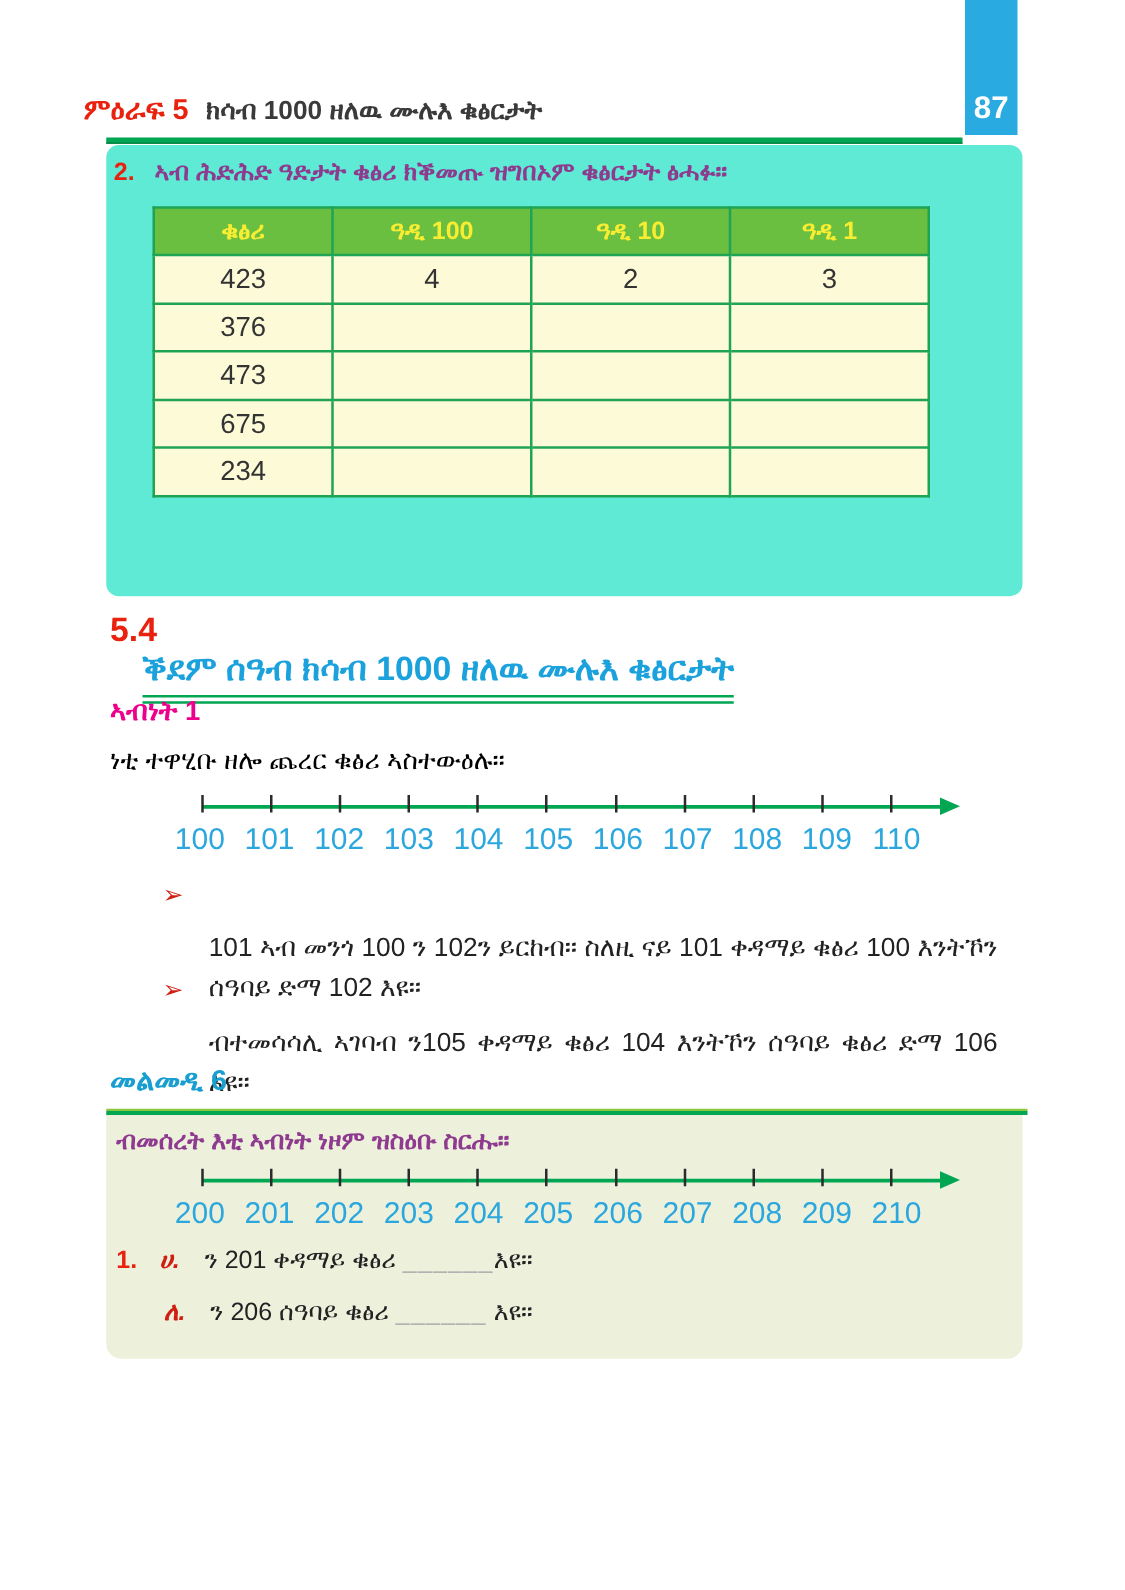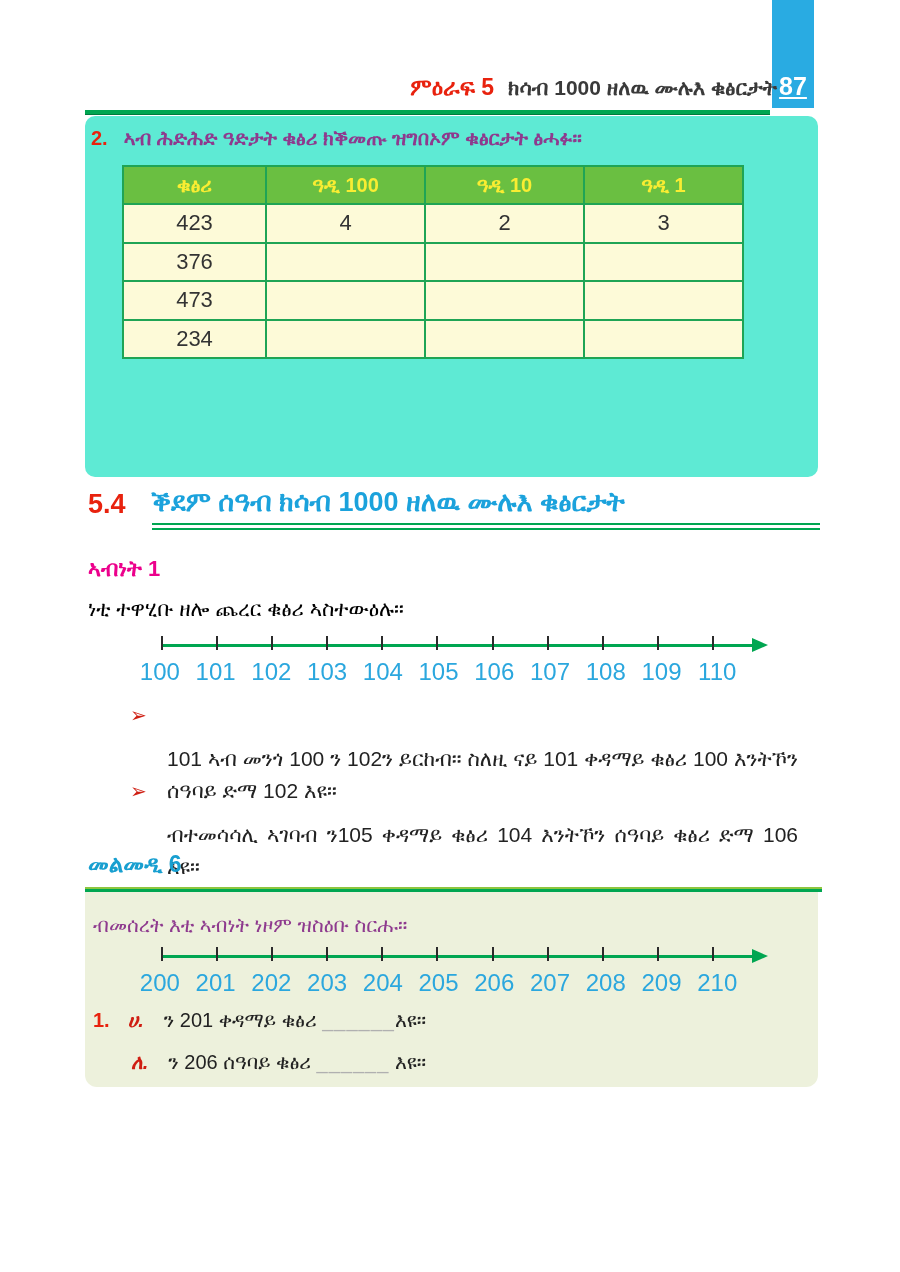--- a/index.html
+++ b/index.html
@@ -6,39 +6,39 @@
   body{
     width:900px;height:1272px;position:relative;overflow:hidden;
     background:#ffffff;
     font-family:"Liberation Sans","DejaVu Sans",sans-serif;
     color:#333;
   }
   
   .pagenum{
     position:absolute;left:772px;top:0;width:42px;height:108px;
     background:#29abe2;color:#ffffff;font-size:25px;font-weight:bold;
-    display:flex;align-items:flex-end;justify-content:center;padding-bottom:7px;box-sizing:border-box;text-decoration:underline;
+    display:flex;align-items:flex-end;justify-content:center;padding-bottom:7px;box-sizing:border-box;
   }
   
-  .header{position:absolute;top:74px;left:92px;width:685px;text-align:right;white-space:nowrap;}
+  .header{position:absolute;top:74px;left:67px;width:685px;text-align:left;white-space:nowrap;}
   .header .chapter{color:#e8220e;font-weight:bold;font-size:23px;margin-right:14px;}
   .header .title{color:#3a3a3a;font-weight:bold;font-size:21px;}
   .rule-top{position:absolute;top:110px;left:85px;width:685px;height:4px;background:#00a651;border-bottom:1px solid #007a3d;}
   
   .panel1{position:absolute;top:116px;left:85px;width:733px;height:361px;background:#5eead4;border-radius:10px;box-sizing:border-box;}
   .instruction{margin:11px 0 0 6px;font-size:20px;}
   .instruction .num{color:#e8220e;font-weight:bold;margin-right:16px;}
   .instruction .txt{color:#8e3a8e;font-weight:600;}
   table.pv{border-collapse:collapse;margin:15px 0 0 37px;table-layout:fixed;}
   table.pv th,table.pv td{border:2px solid #1fa455;text-align:center;padding:0;}
   table.pv th{background:#6abf41;color:#f9ed32;font-size:20px;font-weight:bold;height:36px;}
   table.pv td{background:#fdfad8;color:#333;font-size:22px;height:36.5px;}
   .c1{width:141px;} .c2{width:157px;} .c3{width:157px;} .c4{width:157px;}
   
-  .section54{position:absolute;top:487px;left:88px;width:732px;display:flex;align-items:flex-start;}
+  .section54{position:absolute;top:487px;left:88px;width:732px;display:flex;align-items:flex-start;flex-direction:column;}
   .section54 .snum{color:#e8220e;font-weight:bold;font-size:27px;padding-top:2px;}
   .section54 .stitle-wrap{flex:1;margin-left:26px;border-bottom:7px double #00a651;padding-bottom:5px;}
   .section54 .stitle{color:#1ba2dc;font-weight:bold;font-size:27px;}
   
   .example-label{position:absolute;top:556px;left:88px;color:#ec008c;font-weight:bold;font-size:22px;}
   .example-intro{position:absolute;top:597px;left:88px;color:#000000;font-size:21px;}
   
   .nl{position:absolute;height:60px;text-decoration:underline;}
   .nl .track{position:absolute;top:14px;height:3px;background:#00a651;}
   .nl .arrow{position:absolute;top:8px;width:0;height:0;border-left:16px solid #00a651;border-top:7px solid transparent;border-bottom:7px solid transparent;}
@@ -54,21 +54,21 @@
   
   .bullet{position:absolute;left:130px;width:668px;}
   #bullet1{top:702px;}
   #bullet2{top:778px;}
   .bullet .mark{position:absolute;left:0;top:1px;color:#cf1e12;font-size:20px;}
   .bullet .btxt{display:block;margin-left:37px;font-size:21px;color:#222;text-align:justify;line-height:1.52;margin-top:41px;}
   
   .exercise-label{position:absolute;top:851px;left:88px;color:#189fd0;font-weight:bold;font-size:23px;}
   .rule2{position:absolute;top:887px;left:85px;width:737px;height:5px;background:linear-gradient(to bottom,#8dc63f 0 40%,#00a651 40% 100%);}
   .panel2{position:absolute;top:892px;left:85px;width:733px;height:195px;background:#edf1dc;border-radius:0 0 12px 12px;box-sizing:border-box;}
-  .ex-intro{margin:22px 0 0 8px;color:#8e3a8e;font-weight:400;font-size:20px;}
+  .ex-intro{margin:10px 0 0 8px;color:#8e3a8e;font-weight:700;font-size:20px;}
   #nl2{position:relative;margin-top:4px;height:60px;width:733px;}
   #nl2 .track{left:77px;width:593px;}
   #nl2 .arrow{left:667px;}
   #nl2 .ticks{left:76px;width:553px;}
   #nl2 .labels{left:47px;width:613px;}
   
   .q{font-size:20px;color:#222;}
   #q1{margin:8px 0 0 8px;}
   #q2{margin:19px 0 16px 46px;}
   .q .qnum{color:#e8220e;font-weight:bold;margin-right:18px;}
@@ -106,20 +106,26 @@
         <td>3</td>
       </tr>
       <tr>
         <td>376</td>
         <td></td>
         <td></td>
         <td></td>
       </tr>
       <tr>
         <td>473</td>
+        <td></td>
+        <td></td>
+        <td></td>
+      </tr>
+      <tr>
+        <td>675</td>
         <td></td>
         <td></td>
         <td></td>
       </tr>
       <tr>
         <td>234</td>
         <td></td>
         <td></td>
         <td></td>
       </tr>

